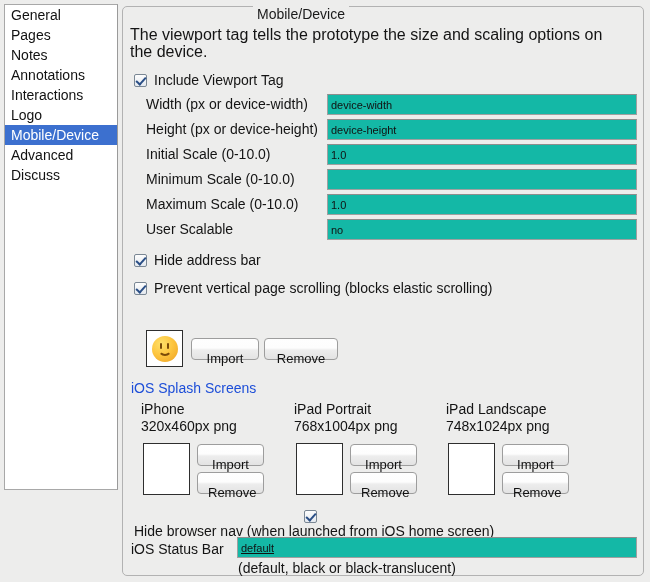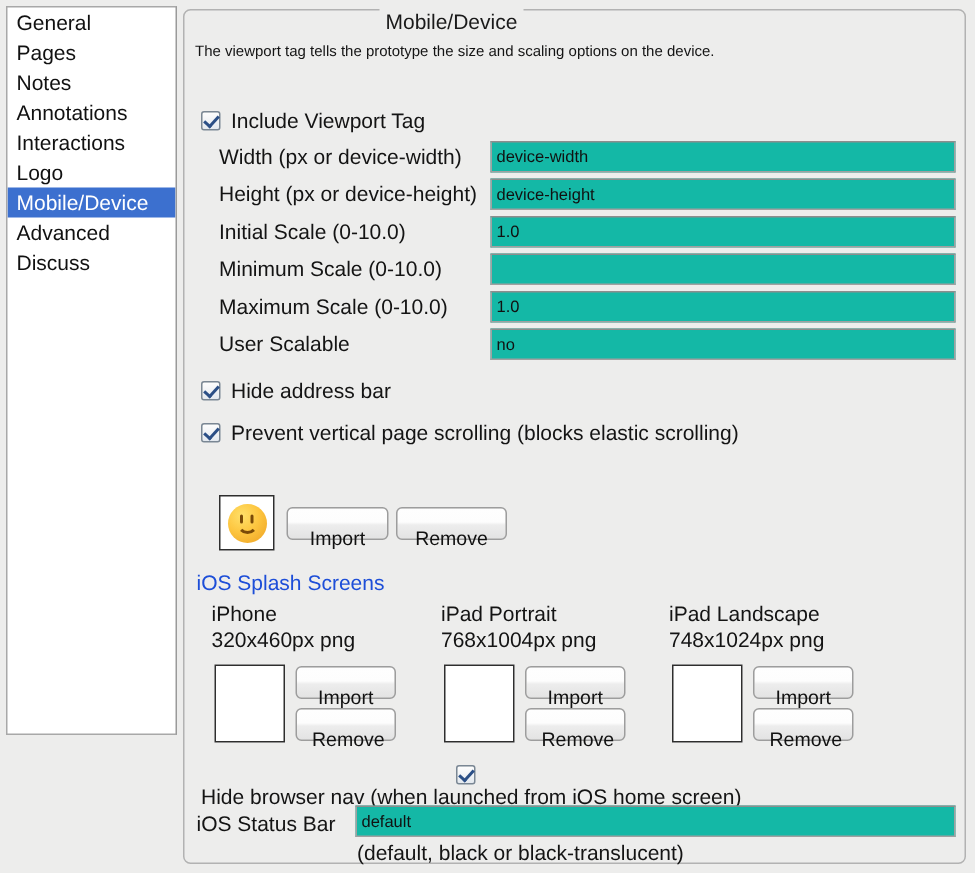--- a/index.html
+++ b/index.html
@@ -57,21 +57,21 @@
     font-size: 14px;
     color: #1a1a1a;
     line-height: 16px;
   }
 
   
   .desc {
     position: absolute;
     left: 130px; top: 26px;
     width: 480px;
-    font-size: 10px;
+    font-size: 16px;
     color: #141414;
     line-height: 17px;
   }
 
   
   .cbrow {
     position: absolute;
     display: flex;
     align-items: center;
     font-size: 14px;
@@ -268,16 +268,16 @@
   <div class="well" style="left:448px; top:443px; width:47px; height:52px;"></div>
   <button class="btn" style="left:502px; top:444px; width:67px; height:22px;">Import</button>
   <button class="btn" style="left:502px; top:472px; width:67px; height:22px;">Remove</button>
 
   <div class="cbrow" style="left:134px; top:510px;flex-direction:column;">
     <span class="cbox checked"></span>
     <span>Hide browser nav (when launched from iOS home screen)</span>
   </div>
 
   <div class="flabel" style="left:131px; top:541px;">iOS Status Bar</div>
-  <input class="finput" style="left: 237px; top: 537px; width: 400px; height: 21px;" value="default">
+  <input class="finput" style="left: 237px; top: 537px; width: 400px; height: 21px; text-decoration: underline;" value="default">
   <div class="hint" style="left:238px; top:560px;">(default, black or black-translucent)</div>
 
 </div>
 
 </body></html>

